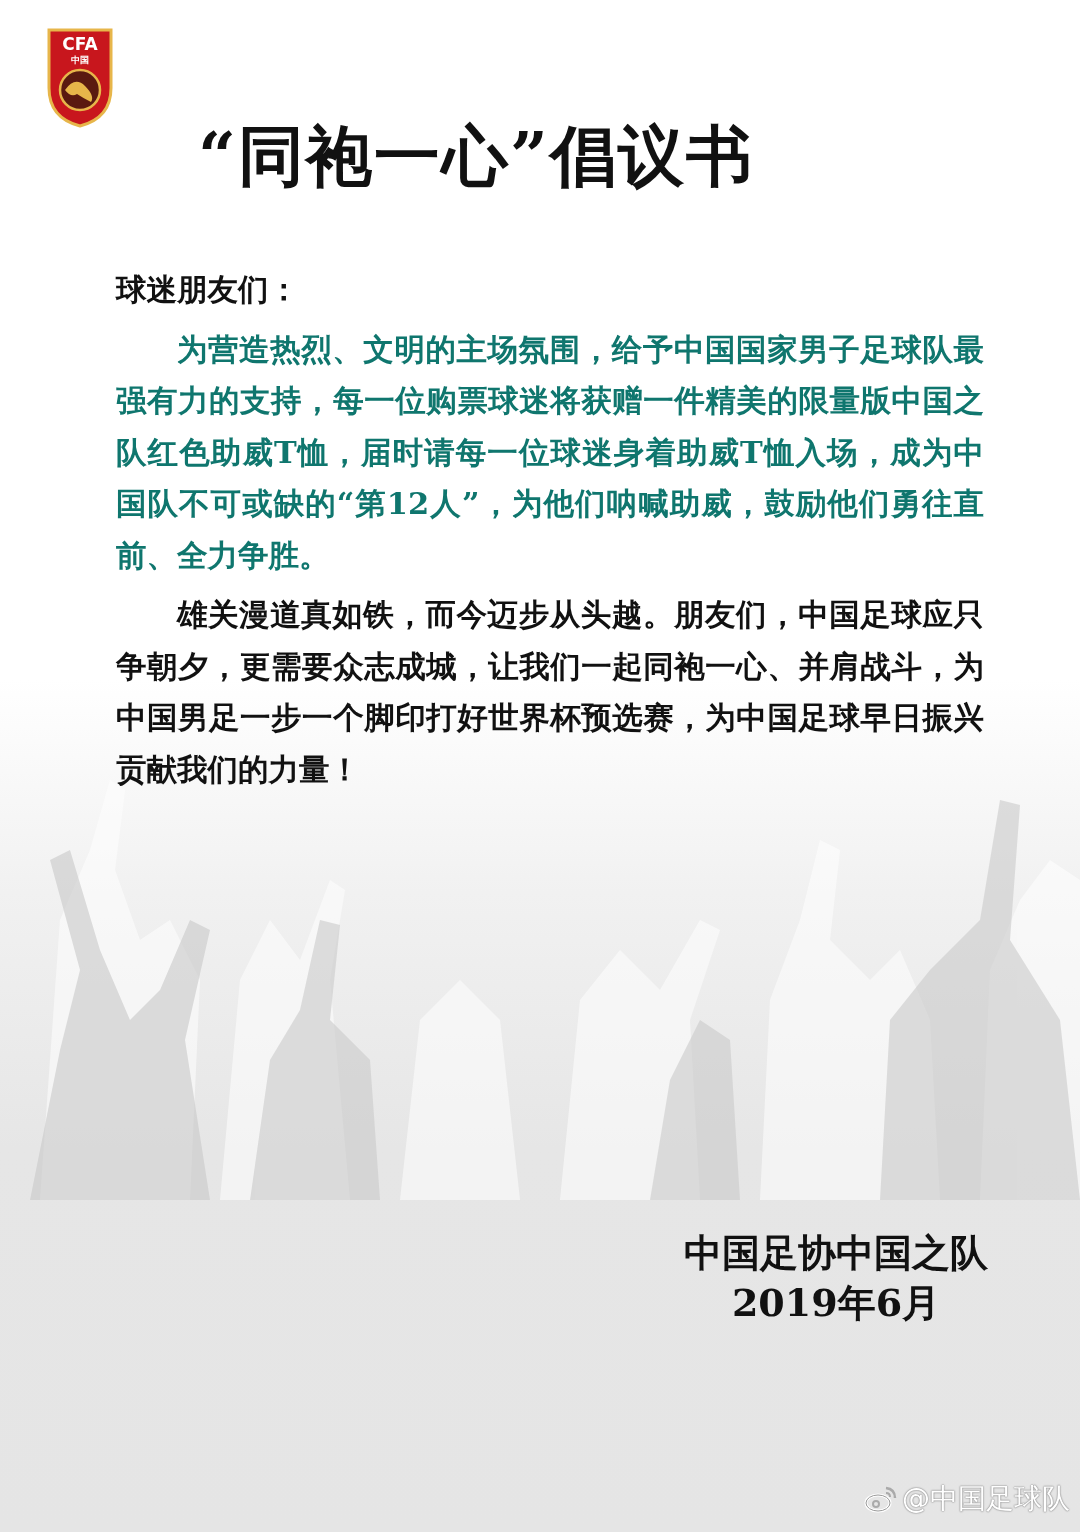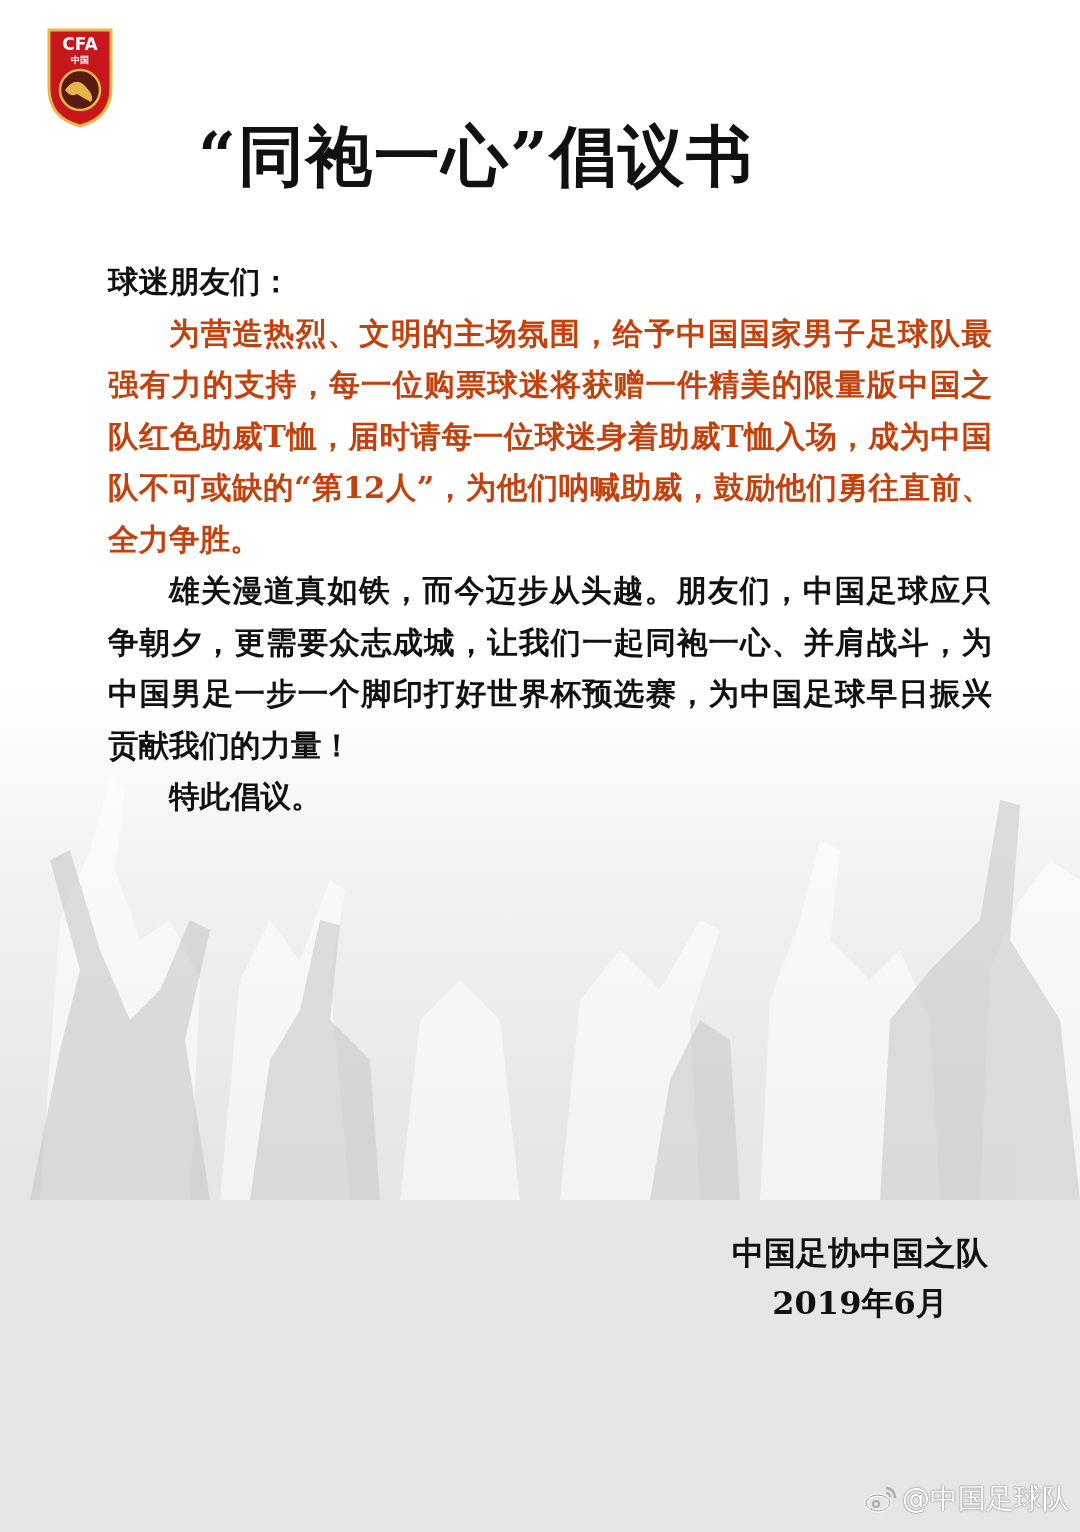--- a/index.html
+++ b/index.html
@@ -15,26 +15,26 @@
   .crowd { position: absolute; left: 0; top: 720px; width: 1080px; height: 480px; }
   .logo { position: absolute; left: 45px; top: 28px; width: 70px; height: 100px; }
   .title {
     position: absolute; top: 112px; left: 0; width: 952px; text-align: center;
     font-size: 66px; font-weight: bold; color: #111; letter-spacing: 2px;
   }
   .content {
     position: absolute; left: 108px; top: 256px; width: 884px;
     font-size: 30.5px; font-weight: bold; line-height: 51.5px; color: #111;
   }
-  .content p { margin: 0; text-indent: 2em; text-align: justify; }
+  .content p { margin: 8px; text-indent: 2em; text-align: justify; }
   .content p.salutation { text-indent: 0; }
-  .content p.red { color: #c2410c; }
+  .content p.red { color: #0f766e; }
   .sign {
     position: absolute; right: 92px; top: 1228px; text-align: center;
-    font-size: 32px; font-weight: bold; line-height: 50px; color: #111;
+    font-size: 38px; font-weight: bold; line-height: 50px; color: #111;
   }
   .watermark {
     position: absolute; right: 10px; bottom: 14px; display: flex; align-items: center;
     font-family: "DejaVu Sans", "Liberation Sans", sans-serif; font-size: 28px; color: #ffffff;
     text-shadow: 0 0 2px #888, 0 0 1px #666;
   }
   .watermark svg { margin-right: 4px; }
 </style>
 </head>
 <body>
@@ -65,21 +65,20 @@
   <circle cx="35" cy="62" r="20" fill="#5a1a10" stroke="#e7b64a" stroke-width="2.5"></circle>
   <path d="M20 62 Q30 48 40 58 Q50 68 46 74 Q38 70 32 66 Q26 70 20 62 Z" fill="#e7b64a"></path>
 </svg>
 
 <div class="title">“同袍一心”倡议书</div>
 
 <div class="content">
   <p class="salutation">球迷朋友们：</p>
   <p class="red">为营造热烈、文明的主场氛围，给予中国国家男子足球队最强有力的支持，每一位购票球迷将获赠一件精美的限量版中国之队红色助威T恤，届时请每一位球迷身着助威T恤入场，成为中国队不可或缺的“第12人”，为他们呐喊助威，鼓励他们勇往直前、全力争胜。</p>
   <p>雄关漫道真如铁，而今迈步从头越。朋友们，中国足球应只争朝夕，更需要众志成城，让我们一起同袍一心、并肩战斗，为中国男足一步一个脚印打好世界杯预选赛，为中国足球早日振兴贡献我们的力量！</p>
-  <p>特此倡议。</p>
 </div>
 
 <div class="sign">
   <div>中国足协中国之队</div>
   <div>2019年6月</div>
 </div>
 
 <div class="watermark">
   <svg width="34" height="30" viewBox="0 0 34 30">
     <ellipse cx="14" cy="19" rx="12" ry="8" fill="none" stroke="#ffffff" stroke-width="3"></ellipse>

